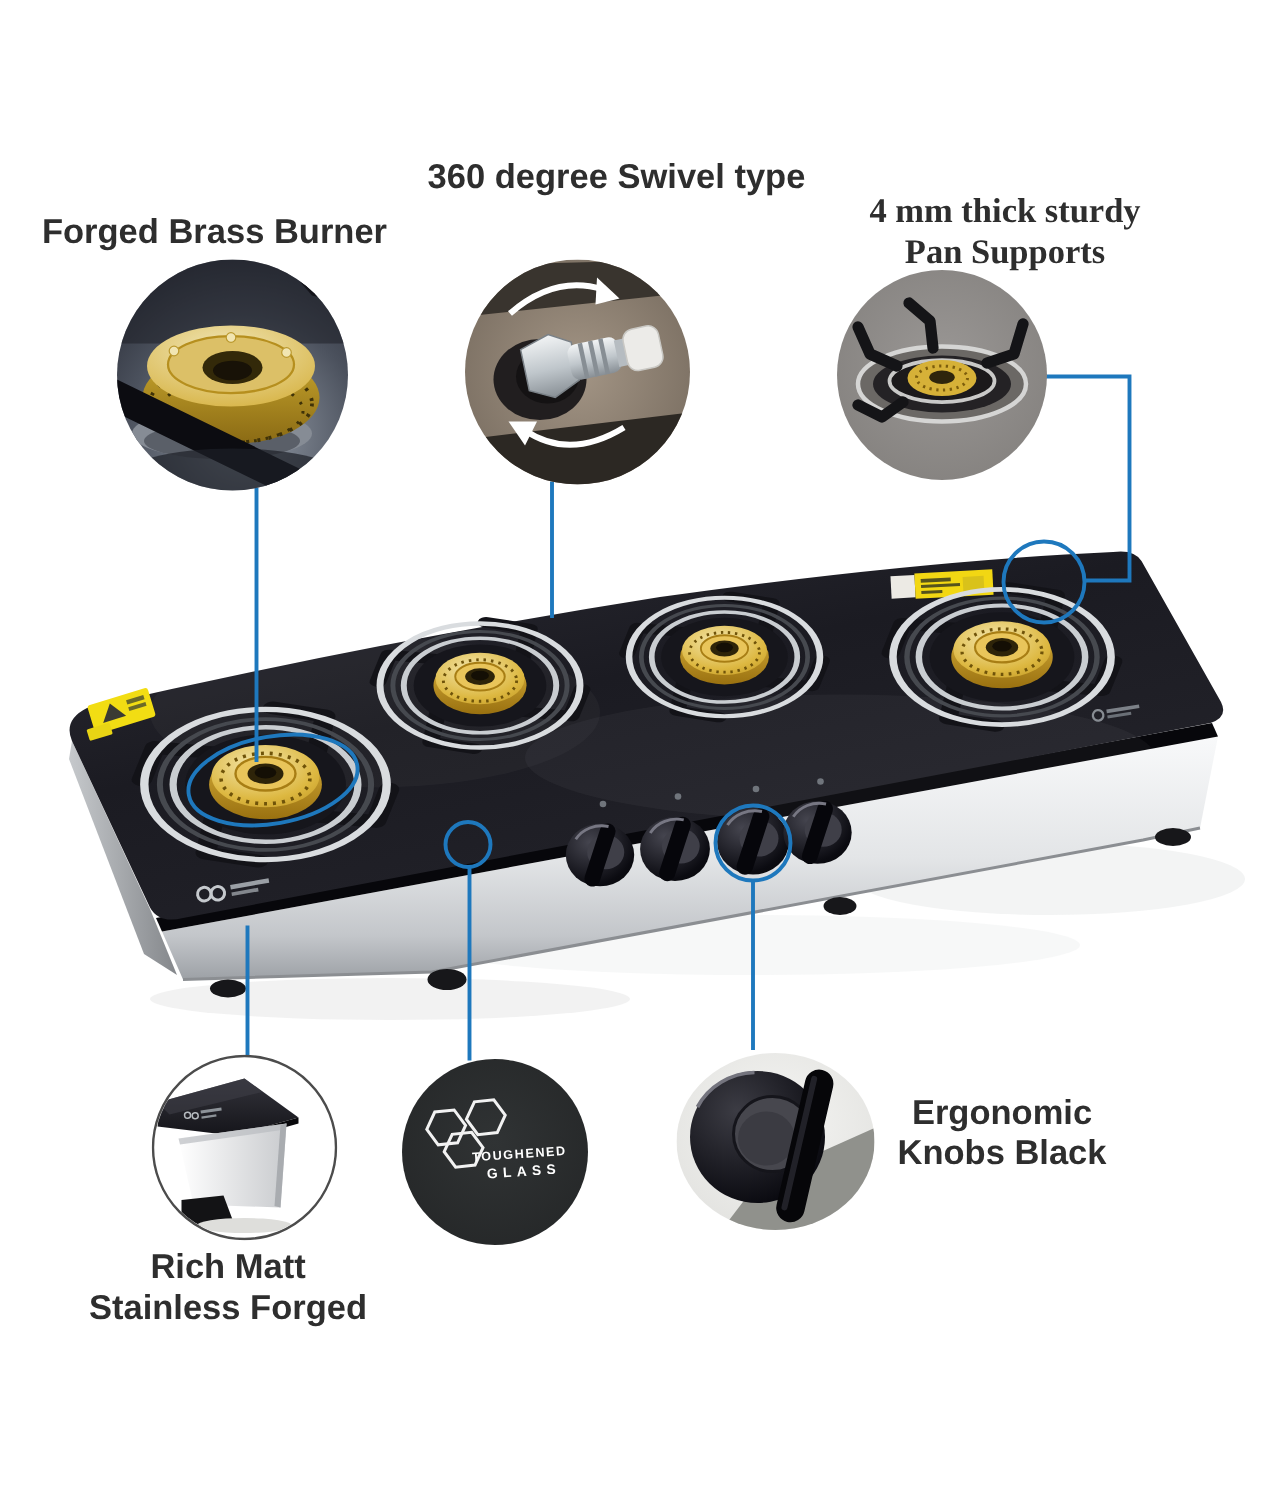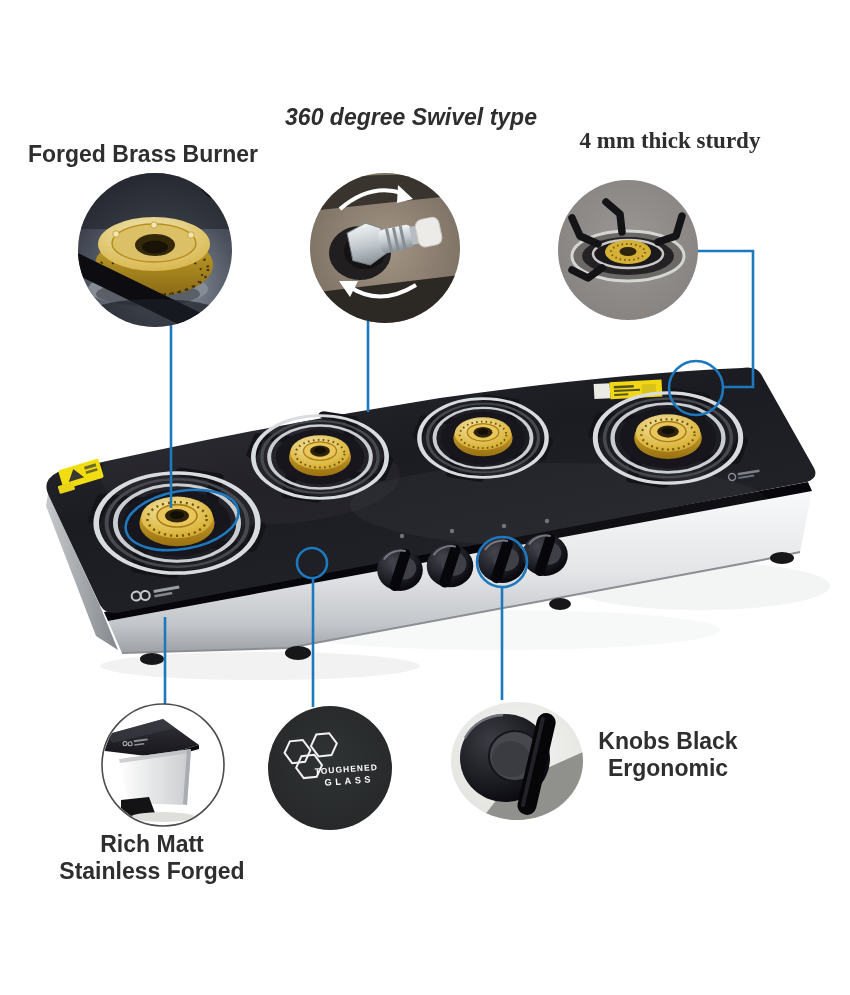--- a/index.html
+++ b/index.html
@@ -4,21 +4,21 @@
 <style>
   html,body{margin:0;padding:0;background:#ffffff;}
   .canvas{position:relative;width:850px;height:995px;background:#ffffff;overflow:hidden;
           font-family:"Liberation Sans",sans-serif;}
   .layer{position:absolute;left:0;top:0;}
   .photo{position:absolute;}
   .label{position:absolute;font-weight:700;font-size:23px;line-height:27px;color:#2e2e2e;text-align:center;}
   .label .ln{display:block;}
   .lh30{line-height:30px;}
   .lbl-brass{left:8px;top:141px;width:270px;}
-  .lbl-nozzle{left:275px;top:102px;width:272px;font-style:italic;}
+  .lbl-nozzle{left:275px;top:102px;width:272px;}
   .lbl-pan{left:535px;top:127px;width:270px;font-family:Liberation Serif, serif;}
   .lbl-steel{left:32px;top:831px;width:240px;}
   .lbl-glass{left:232px;top:831px;width:242px;}
   .lbl-knobs{left:548px;top:728px;width:240px;}
   .ph1{left:78px;top:173px;}
   .ph2{left:310px;top:173px;}
   .ph3{left:558px;top:180px;}
   .ph4{left:101px;top:703px;}
   .ph5{left:268px;top:706px;}
   .ph6{left:451px;top:702px;}
@@ -377,26 +377,27 @@
   <div class="label lbl-brass">
     <span class="ln">Forged Brass Burner</span>
   </div>
 
   <div class="label lbl-nozzle lh30">
     <span class="ln">360 degree Swivel type</span>
   </div>
 
   <div class="label lbl-pan">
     <span class="ln">4 mm thick sturdy</span>
+    <span class="ln">Pan Supports</span>
   </div>
 
   <div class="label lbl-steel">
     <span class="ln">Rich Matt</span>
     <span class="ln">Stainless Forged</span>
   </div>
 
 
   <div class="label lbl-knobs">
+    <span class="ln">Ergonomic</span>
     <span class="ln">Knobs Black</span>
-    <span class="ln">Ergonomic</span>
   </div>
 
 </div>
 
 </body></html>

